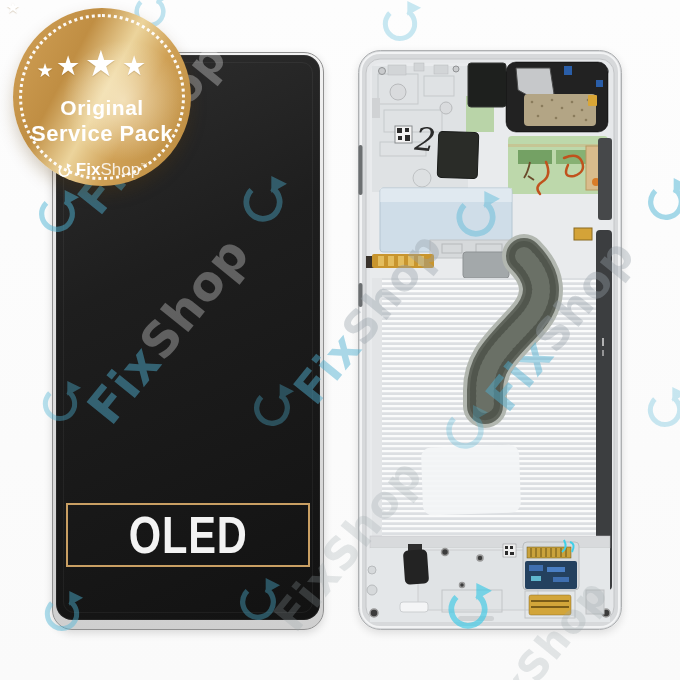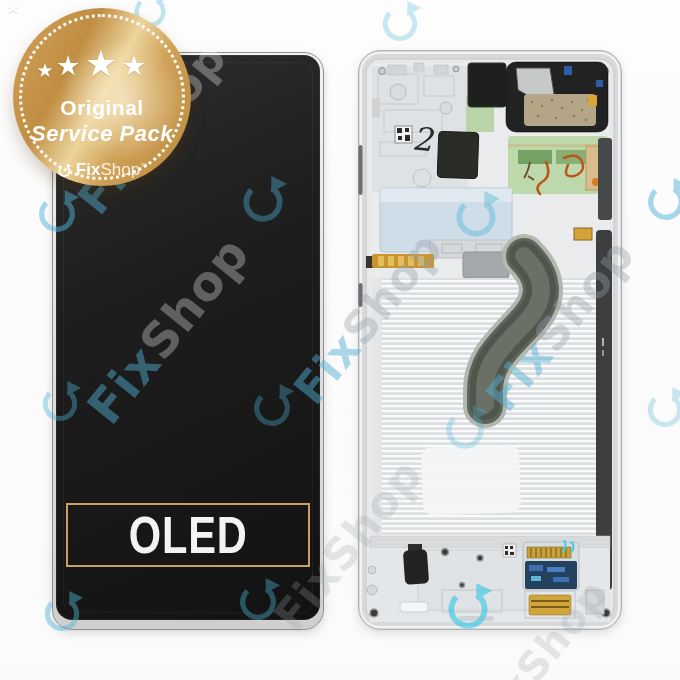--- a/index.html
+++ b/index.html
@@ -23,21 +23,21 @@
       linear-gradient(118deg,#d2a258 0%,#c08e43 32%,#ecd49c 50%,#cfa055 66%,#b9883c 100%);
     box-shadow:0 8px 16px rgba(90,60,10,.25);}
   .badge-ring{position:absolute;inset:6px;border:3px dotted rgba(255,255,255,.95);border-radius:50%;}
   .star{position:absolute;color:#fff;transform:translate(-50%,-50%);line-height:1;text-shadow:0 1px 1px rgba(120,80,20,.25);}
   .star:nth-of-type(2){left:32px;top:62px;font-size:19px;}
   .star:nth-of-type(3){left:55px;top:58px;font-size:27px;}
   .star:nth-of-type(4){left:88px;top:56px;font-size:36px;}
   .star:nth-of-type(5){left:121px;top:58px;font-size:27px;}
   .star:nth-of-type(6){left:144px;top:62px;font-size:19px;}
   .badge-line1{position:absolute;left:50%;top:88px;transform:translateX(-50%);color:#fff;font-size:21px;font-weight:700;letter-spacing:.5px;}
-  .badge-line2{position:absolute;left:50%;top:113px;transform:translateX(-50%);color:#fff;font-size:22px;font-weight:700;letter-spacing:.5px;white-space:nowrap;font-style:italic;}
+  .badge-line2{position:absolute;left:50%;top:113px;transform:translateX(-50%);color:#fff;font-size:22px;font-weight:700;letter-spacing:.5px;white-space:nowrap;}
   .badge-brand{position:absolute;left:50%;top:152px;transform:translateX(-50%);display:flex;align-items:center;gap:4px;color:#fff;font-size:17px;white-space:nowrap;}
   .badge-brand .bold{font-weight:700;}
   .badge-brand .light{font-weight:400;opacity:.85;}
   .badge-brand sup{font-size:7px;opacity:.8;}
 
   
   .wm{position:absolute;z-index:3;pointer-events:none;}
   .wm-ic{transform:translate(-50%,-50%);}
   .wm-text{font-weight:700;font-size:44px;letter-spacing:1px;white-space:nowrap;transform:translate(-50%,-50%) rotate(-51deg);font-family:"DejaVu Sans",sans-serif;}
   .wm-text .f{color:rgba(80,175,210,.48);}

